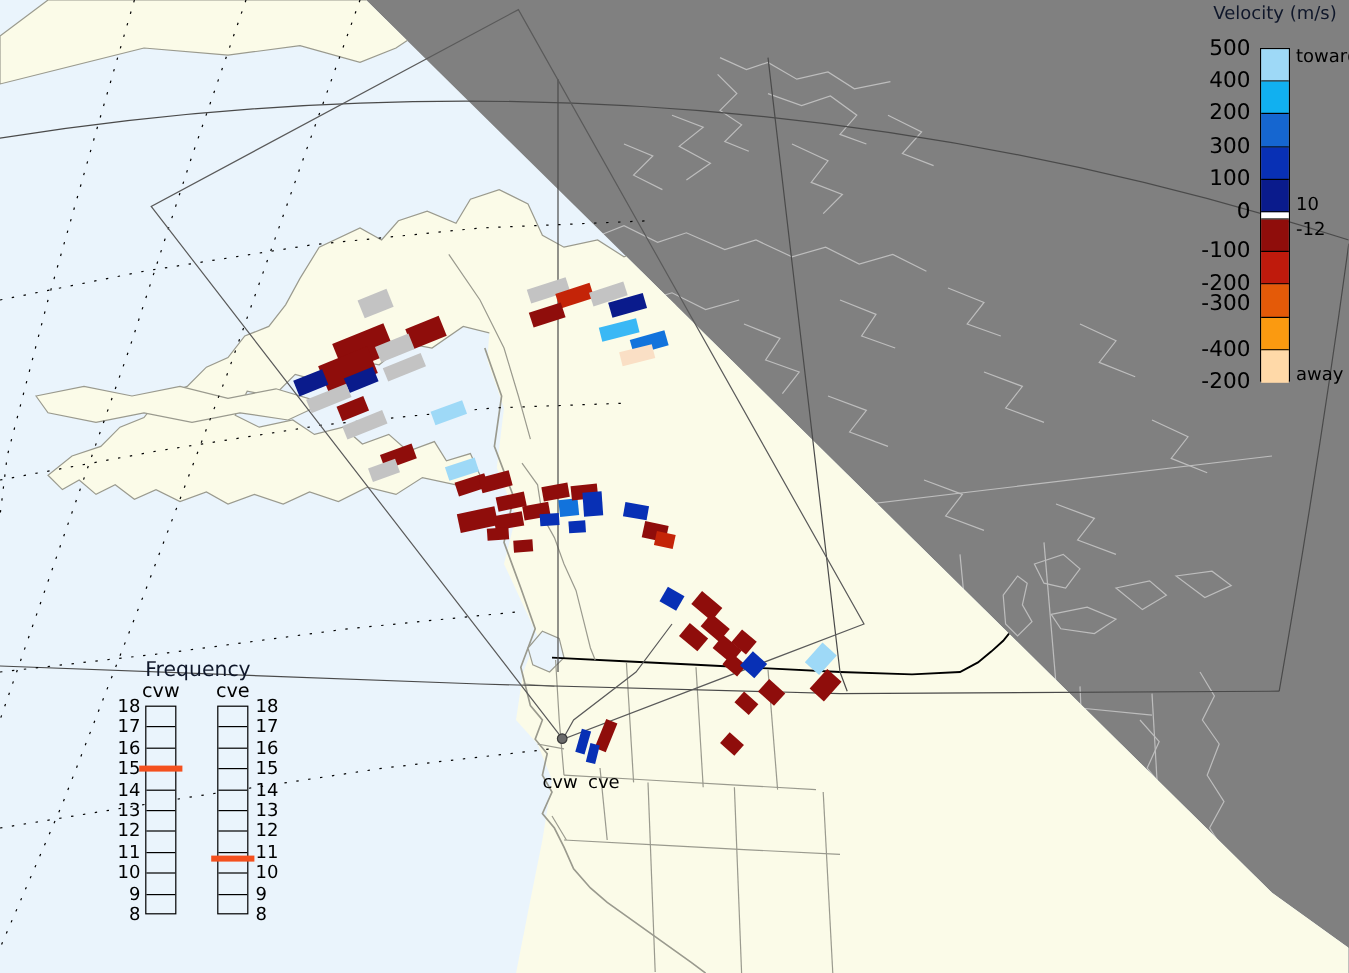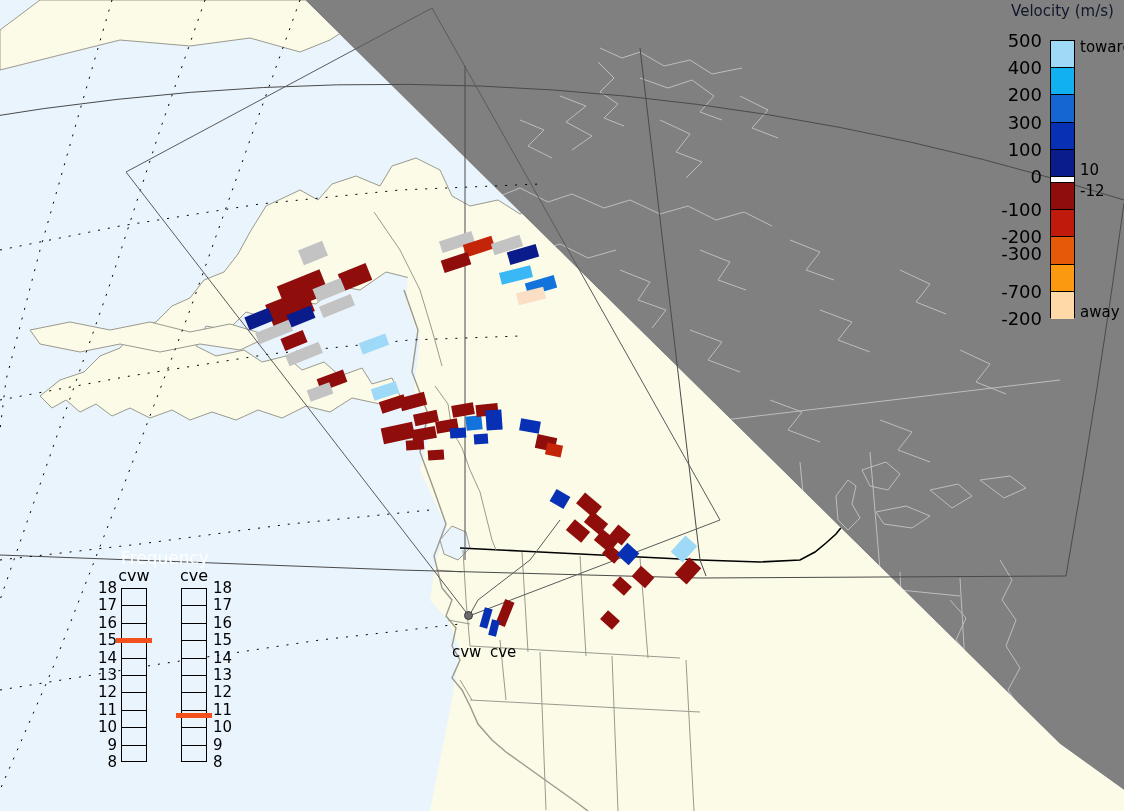--- a/index.html
+++ b/index.html
@@ -25,21 +25,21 @@
   .cb-cell{width:100%;box-sizing:border-box;border-bottom:1px solid #000;}
   .cb-cell:last-child{border-bottom:none;}
   .cb-tick{position:absolute;right:82px;color:#000;font-size:18px;
            text-align:right;white-space:nowrap;transform:translateY(-50%);}
   .cb-side{position:absolute;left:75px;color:#000;font-size:15px;
            white-space:nowrap;transform:translateY(-50%);}
 
   
   #freq{position:absolute;left:85px;top:548px;width:160px;height:235px;}
   #freq-title{position:absolute;left:0px;top:0px;width:160px;text-align:center;
-              color:#ffffff;font-size:17px;}
+              color:#0f172a;font-size:17px;}
   .freq-col{position:absolute;top:40px;}
   .freq-head{position:absolute;top:-22px;width:40px;text-align:center;
              color:#000;font-size:16px;}
   .freq-box{position:absolute;top:0;width:26px;height:174px;
             border:1px solid #000;box-sizing:border-box;background:#eaf4fc;}
   .freq-seg{width:100%;box-sizing:border-box;border-bottom:1px solid #000;}
   .freq-seg:last-child{border-bottom:none;}
   .freq-lab{position:absolute;color:#000;font-size:15px;white-space:nowrap;
             transform:translateY(-50%);}
   .freq-mark{position:absolute;height:5px;background:#f4501e;}
@@ -286,21 +286,21 @@
     <div id="cbar-ticks">
         <div class="cb-tick" style="top: 38px;">500</div>
         <div class="cb-tick" style="top: 65px; text-align: right;">400</div>
         <div class="cb-tick" style="top: 92.4px;">200</div>
         <div class="cb-tick" style="top: 119.6px;">300</div>
         <div class="cb-tick" style="top: 146.8px;">100</div>
         <div class="cb-tick" style="top: 174px;">0</div>
         <div class="cb-tick" style="top: 207.2px;">-100</div>
         <div class="cb-tick" style="top: 234.4px;">-200</div>
         <div class="cb-tick" style="top: 251px;">-300</div>
-        <div class="cb-tick" style="top: 288.8px;">-700</div>
+        <div class="cb-tick" style="top: 288.8px;">-400</div>
         <div class="cb-tick" style="top: 316px;">-200</div>
       </div>
     <div id="cbar-sides">
         <div class="cb-side" style="top: 45px;">toward</div>
         <div class="cb-side" style="top: 168px;">10</div>
         <div class="cb-side" style="top: 189px;">-12</div>
         <div class="cb-side" style="top: 310px;">away</div>
       </div>
   </div>
 

